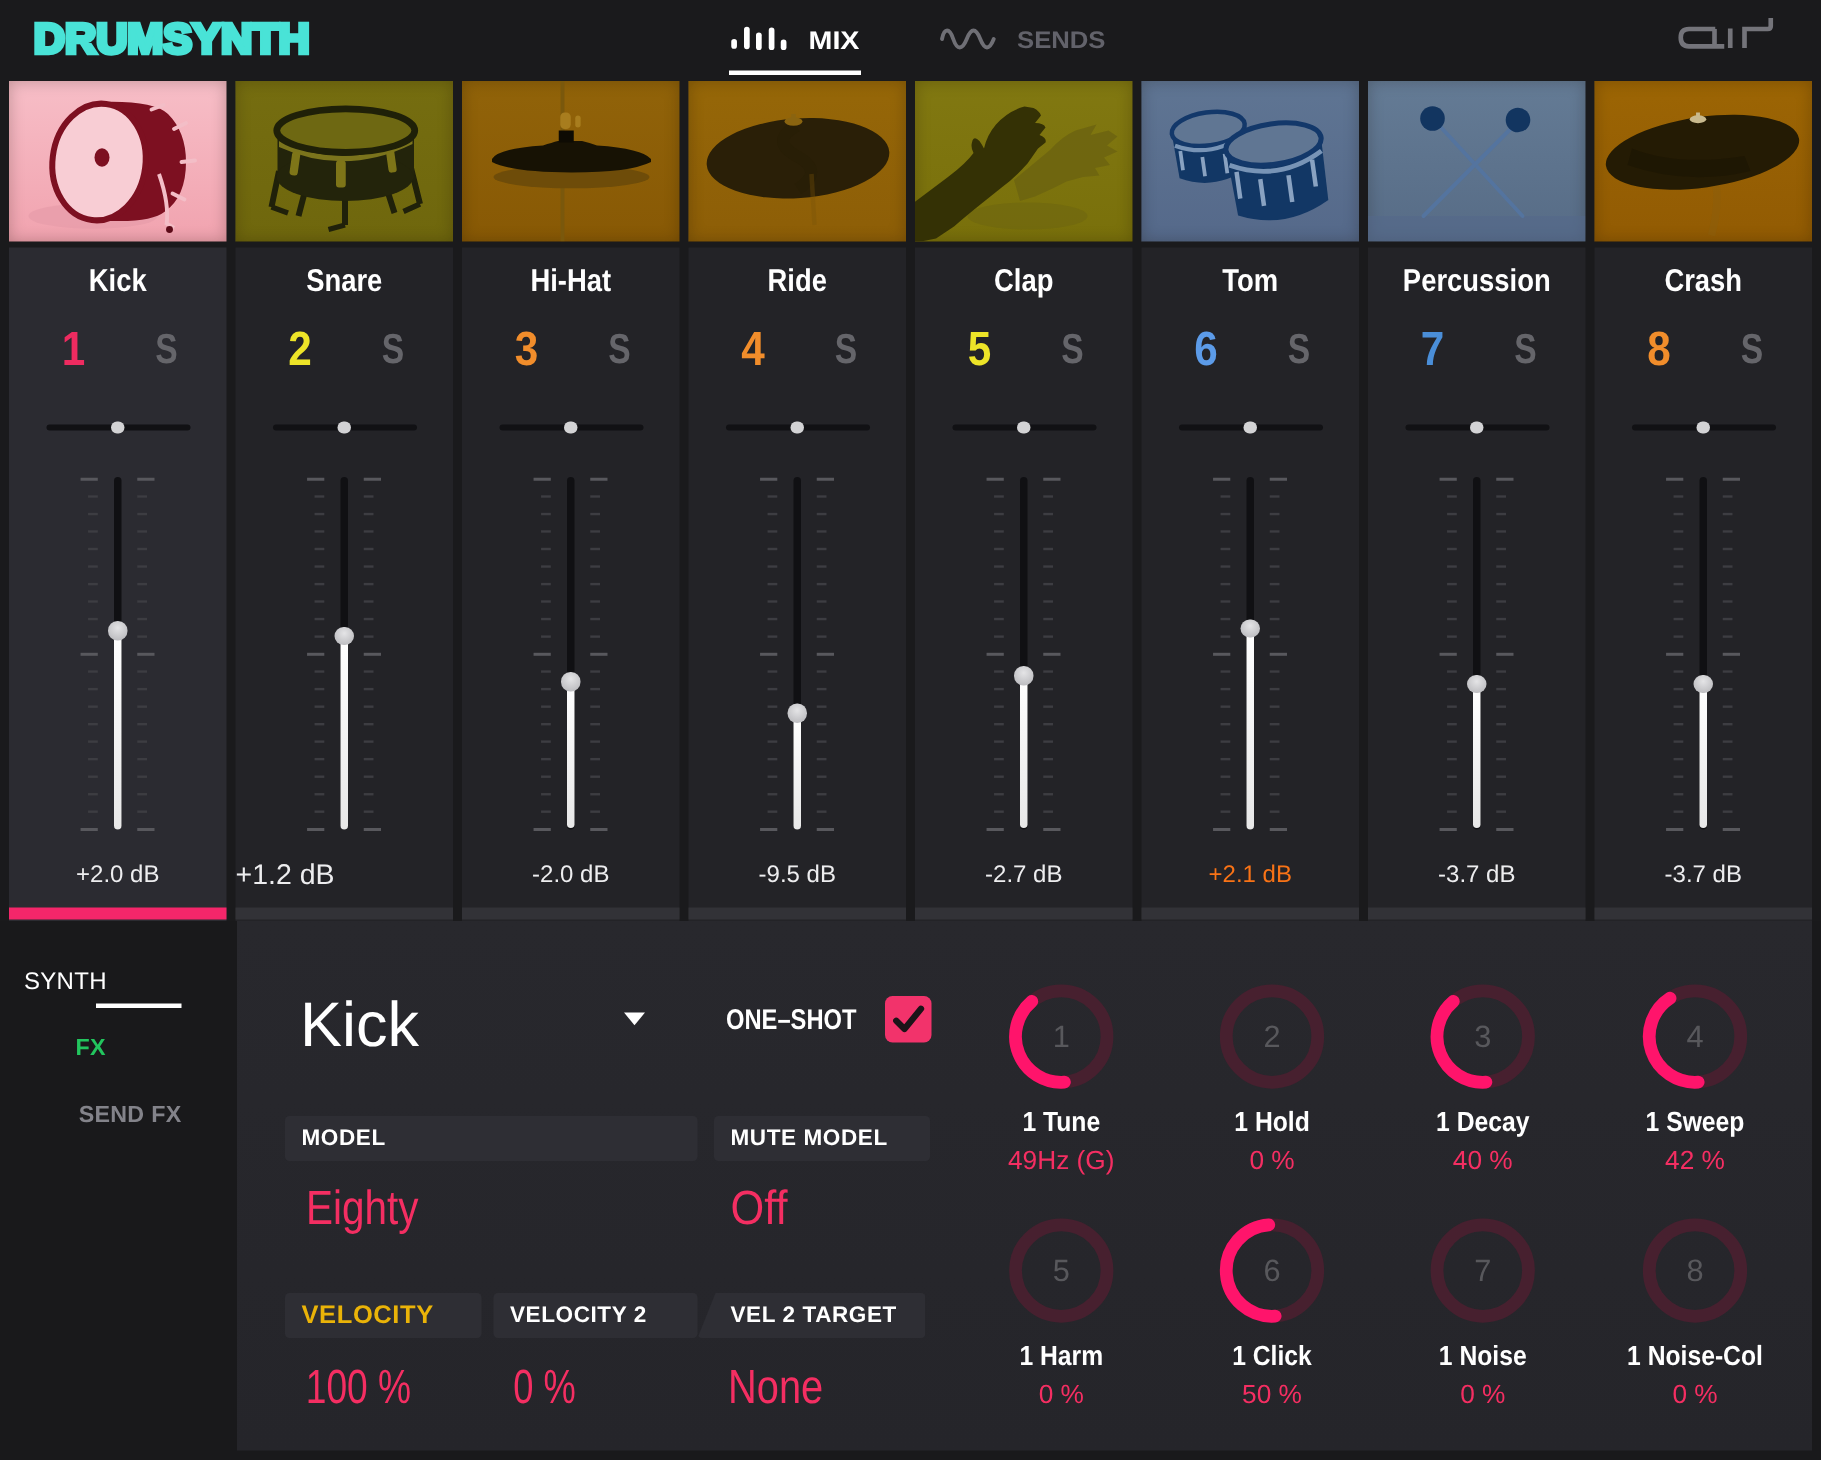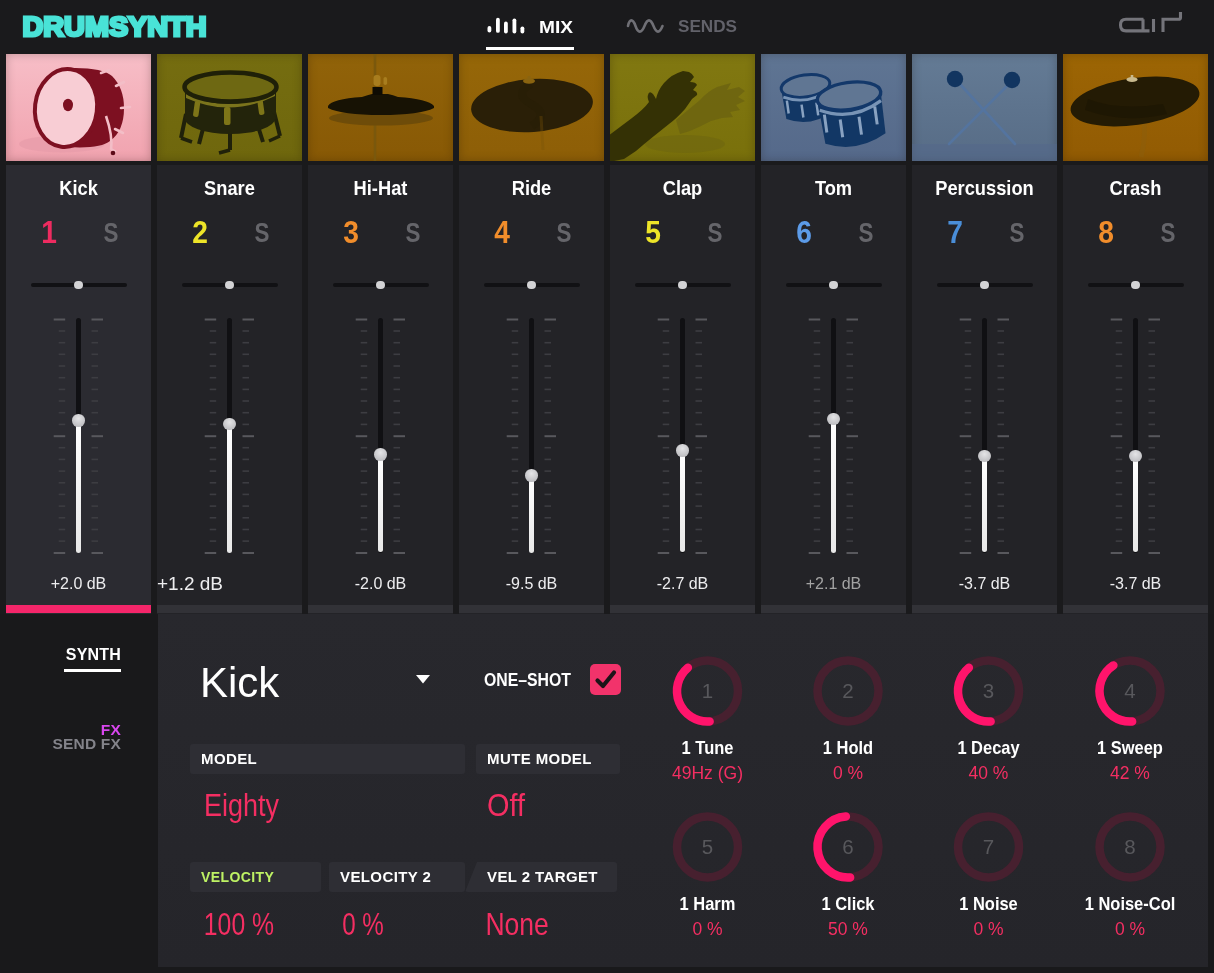--- a/index.html
+++ b/index.html
@@ -437,21 +437,21 @@
       <rect x="52.7" y="213.7" width="6.5" height="1.6" fill="#3d3d42"></rect>
       <rect x="85.5" y="213.7" width="6.5" height="1.6" fill="#3d3d42"></rect>
       <rect x="52.7" y="225.3" width="6.5" height="1.6" fill="#3d3d42"></rect>
       <rect x="85.5" y="225.3" width="6.5" height="1.6" fill="#3d3d42"></rect>
       <rect x="47.7" y="237.0" width="11.5" height="2" fill="#58585d"></rect>
       <rect x="85.5" y="237.0" width="11.5" height="2" fill="#58585d"></rect>
     </svg>
     <div class="abs" style="left:70.0px;top:153.0px;width:5px;height:235.0px;border-radius:3px;background:#101013"></div>
     <div class="abs" style="left:70.0px;top:254.5px;width:5px;height:133.5px;border-radius:3px;background:linear-gradient(180deg,#ffffff,#e8e8e8)"></div>
     <div class="abs" style="left:66.2px;top:248.2px;width:12.6px;height:12.6px;border-radius:50%;background:radial-gradient(circle at 50% 35%,#e4e4e6,#b2b2b6)"></div>
-    <div class="abs" style="left:0;top:411px;width:145px;text-align:center;font-size:16px;line-height:16px;color:#a3a3a3">+2.1 dB</div>
+    <div class="abs" style="left:0;top:411px;width:145px;text-align:center;font-size:16px;line-height:16px;color:#f97316">+2.1 dB</div>
     <div class="abs" style="left:0;top:440.5px;width:145px;height:8px;background:#323237"></div>
   </div>
 <div class="abs" style="left:912px;top:164.5px;width:145px;height:449px;background:#232327">
     <div class="abs" style="left:0;top:12px;width:145px;text-align:center;font-size:21px;line-height:21px;font-weight:bold;color:#fff;transform:scaleX(0.87)">Percussion</div>
     <div class="abs" style="left:2.5px;top:51px;width:80px;text-align:center;font-size:32px;line-height:32px;font-weight:bold;color:#4A8ED8;transform:scaleX(0.88)">7</div>
     <div class="abs" style="left:69px;top:54px;width:72px;text-align:center;font-size:28px;line-height:28px;font-weight:bold;color:#65656a;transform:scaleX(0.8)">S</div>
     <div class="abs" style="left:24.5px;top:118.7px;width:96px;height:3.6px;border-radius:2px;background:#111114"></div>
     <div class="abs" style="left:68.1px;top:116.2px;width:8.8px;height:8.8px;border-radius:50%;background:#d3d3d5"></div>
     <svg class="abs" style="left:0;top:150px" width="145" height="245">
       <rect x="47.7" y="3.5" width="11.5" height="2" fill="#58585d"></rect>
@@ -554,38 +554,38 @@
       <rect x="85.5" y="237.0" width="11.5" height="2" fill="#58585d"></rect>
     </svg>
     <div class="abs" style="left:70.0px;top:153.0px;width:5px;height:235.0px;border-radius:3px;background:#101013"></div>
     <div class="abs" style="left:70.0px;top:291.4px;width:5px;height:96.6px;border-radius:3px;background:linear-gradient(180deg,#ffffff,#e8e8e8)"></div>
     <div class="abs" style="left:66.2px;top:285.1px;width:12.6px;height:12.6px;border-radius:50%;background:radial-gradient(circle at 50% 35%,#e4e4e6,#b2b2b6)"></div>
     <div class="abs" style="left:0;top:411px;width:145px;text-align:center;font-size:16px;line-height:16px;color:#ededef">-3.7 dB</div>
     <div class="abs" style="left:0;top:440.5px;width:145px;height:8px;background:#323237"></div>
   </div>
 <div class="abs" style="left:0;top:614px;width:1214px;height:359px;background:#19191b"></div>
 <div class="abs" style="left:158px;top:614px;width:1050px;height:353px;background:linear-gradient(180deg,#28282d,#25252a)"></div>
-<div class="abs" style="left:0;top:646.5px;width:121px;text-align:right;font-size:16px;line-height:16px;font-weight:bold;letter-spacing:0.2px;color:#fff">SYNTH</div>
+<div class="abs" style="left:16px;top:646.5px;width:121px;font-size:16px;line-height:16px;font-weight:normal;letter-spacing:0.2px;color:#fff">SYNTH</div>
 <div class="abs" style="left:64px;top:668.5px;width:57px;height:3.2px;background:#fff"></div>
-<div class="abs" style="left:0;top:722px;width:121px;text-align:right;font-size:15.5px;line-height:16px;font-weight:bold;letter-spacing:0.2px;color:#d946ef">FX</div>
+<div class="abs" style="left:0;top:691px;width:121px;text-align:center;font-size:15.5px;line-height:16px;font-weight:bold;letter-spacing:0.2px;color:#22c55e">FX</div>
 <div class="abs" style="left:0;top:736px;width:121px;text-align:right;font-size:15.5px;line-height:16px;font-weight:bold;letter-spacing:0.2px;color:#83838a">SEND FX</div>
 <svg class="abs" style="left:190px;top:640px" width="320" height="80">
     <text x="10" y="57" font-size="42" fill="#fff">Kick</text>
     <path d="M226,35 L240,35 L233,43.5 Z" fill="#fff"></path>
   </svg>
 <svg class="abs" style="left:470px;top:650px" width="130" height="50">
     <text x="14" y="35.7" textLength="87" lengthAdjust="spacingAndGlyphs" font-size="19" font-weight="bold" fill="#fff">ONE–SHOT</text>
   </svg>
 <div class="abs" style="left:590px;top:664px;width:31px;height:31px;border-radius:5px;background:#F2336B"></div>
 <svg class="abs" style="left:590px;top:664px" width="31" height="31">
     <path d="M7.5,16.5 L13,22 L24,8.5" fill="none" stroke="#1c1418" stroke-width="4.2" stroke-linecap="round" stroke-linejoin="round"></path>
   </svg>
 <div class="abs" style="left:190px;top:744px;width:275px;height:30px;background:#2E2E34;border-radius:3px;color:#fff;font-size:15px;font-weight:bold;letter-spacing:0.4px;line-height:30px;padding-left:11px">MODEL</div>
 <div class="abs" style="left:476px;top:744px;width:144px;height:30px;background:#2E2E34;border-radius:3px;color:#fff;font-size:15px;font-weight:bold;letter-spacing:0.4px;line-height:30px;padding-left:11px">MUTE MODEL</div>
-<div class="abs" style="left:190px;top:862px;width:131px;height:30px;background:#2E2E34;border-radius:3px;color:#bef264;font-size:14px;font-weight:bold;letter-spacing:0.4px;line-height:30px;padding-left:11px">VELOCITY</div>
+<div class="abs" style="left:190px;top:862px;width:131px;height:30px;background:#2E2E34;border-radius:3px;color:#eab308;font-size:17px;font-weight:bold;letter-spacing:0.4px;line-height:30px;padding-left:11px">VELOCITY</div>
 <div class="abs" style="left:329px;top:862px;width:136px;height:30px;background:#2E2E34;border-radius:3px;color:#fff;font-size:15px;font-weight:bold;letter-spacing:0.4px;line-height:30px;padding-left:11px">VELOCITY 2</div>
 <div class="abs" style="left:465px;top:862px;width:152px;height:30px;background:#2E2E34;border-radius:3px;color:#fff;font-size:15px;font-weight:bold;letter-spacing:0.4px;line-height:30px;padding-left:22px;clip-path:polygon(12px 0,100% 0,100% 100%,0 100%);border-radius:3px">VEL 2 TARGET</div>
 <svg class="abs" style="left:190px;top:780px" width="440" height="180">
     <text x="14" y="36" textLength="75" lengthAdjust="spacingAndGlyphs" font-size="32" fill="#F42E62">Eighty</text>
     <text x="297" y="36" textLength="38" lengthAdjust="spacingAndGlyphs" font-size="32" fill="#F42E62">Off</text>
     <text x="13.8" y="155.4" textLength="70.3" lengthAdjust="spacingAndGlyphs" font-size="32" fill="#F42E62">100 %</text>
     <text x="152.2" y="155.4" textLength="41.7" lengthAdjust="spacingAndGlyphs" font-size="32" fill="#F42E62">0 %</text>
     <text x="295.4" y="155.4" textLength="63.4" lengthAdjust="spacingAndGlyphs" font-size="32" fill="#F42E62">None</text>
   </svg>
 <svg class="abs" style="left:640px;top:614px" width="574" height="359">

